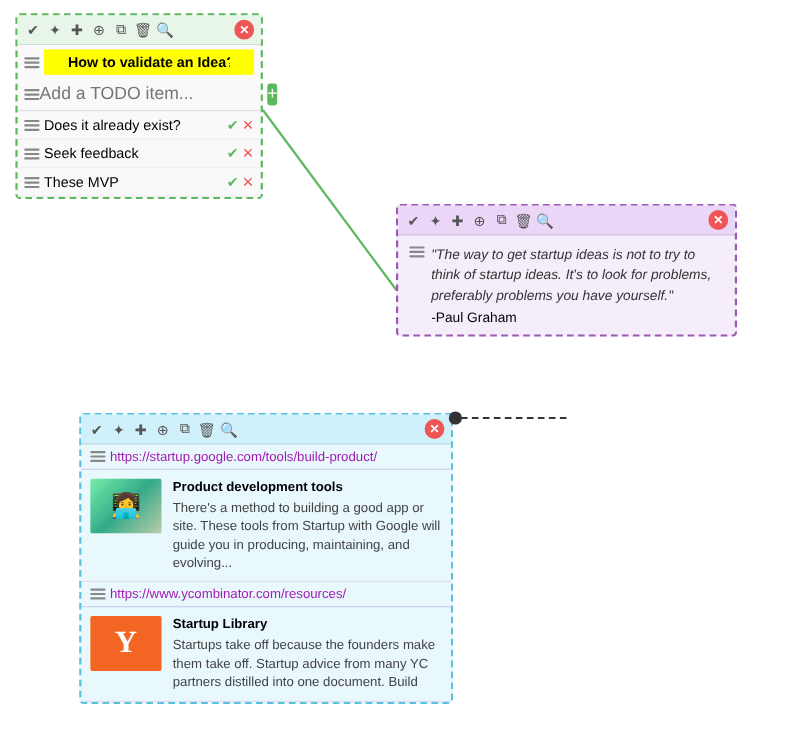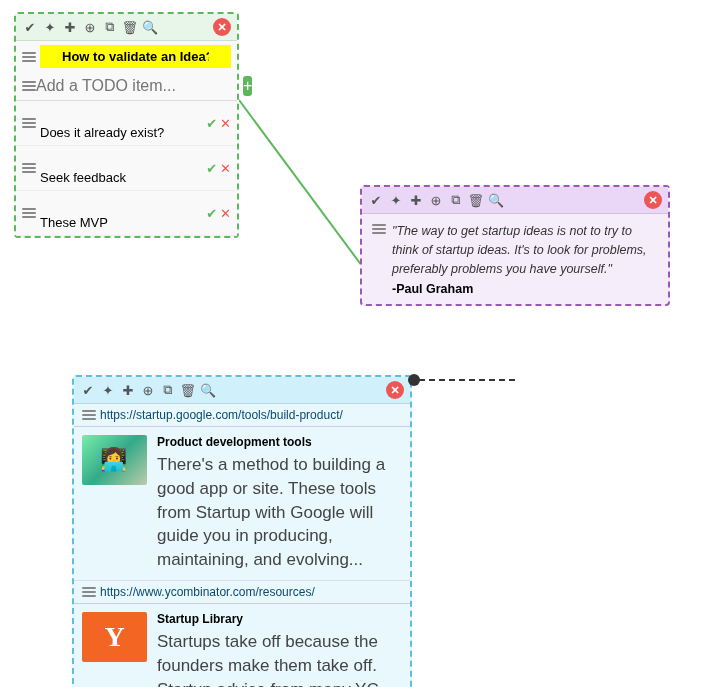--- a/index.html
+++ b/index.html
@@ -141,21 +141,20 @@
     .todo-item {
       display: flex;
       align-items: center;
       padding: 5px 6px;
       border-bottom: 1px solid #eee;
       gap: 4px;
     }
     .todo-item-text {
       flex: 1;
       font-size: 13px;
-      margin-top: 19px;
     }
     .todo-actions {
       display: flex;
       gap: 3px;
     }
     .todo-check {
       color: #5cb85c;
       font-size: 13px;
       cursor: pointer;
     }
@@ -180,21 +179,21 @@
       display: flex;
       gap: 6px;
     }
     .quote-text {
       font-size: 12.5px;
       font-style: italic;
       line-height: 1.5;
       color: #333;
     }
     .quote-author {
-      font-weight: bold;
+      font-weight: normal;
       font-style: normal;
       margin-top: 4px;
       font-size: 12.5px;
     }
 
     
     #links-card {
       left: 72px;
       top: 375px;
       width: 340px;
@@ -205,21 +204,21 @@
 
     .link-url-row {
       display: flex;
       align-items: center;
       padding: 4px 8px;
       gap: 4px;
       border-bottom: 1px solid #cce;
     }
     .link-url-text {
       font-size: 12px;
-      color: #0c4a6e;
+      color: #a21caf;
       text-decoration: none;
     }
     .link-preview {
       display: flex;
       padding: 8px;
       gap: 10px;
       border-bottom: 1px solid #dde;
     }
     .link-thumb {
       width: 65px;
@@ -251,21 +250,21 @@
       font-weight: bold;
       font-family: serif;
     }
     .link-info { flex: 1; }
     .link-title {
       font-weight: bold;
       font-size: 12px;
       margin-bottom: 4px;
     }
     .link-desc {
-      font-size: 17px;
+      font-size: 12px;
       color: #444;
       line-height: 1.4;
     }
 
     
     .conn-dot {
       position: absolute;
       width: 12px;
       height: 12px;
       border-radius: 50%;

